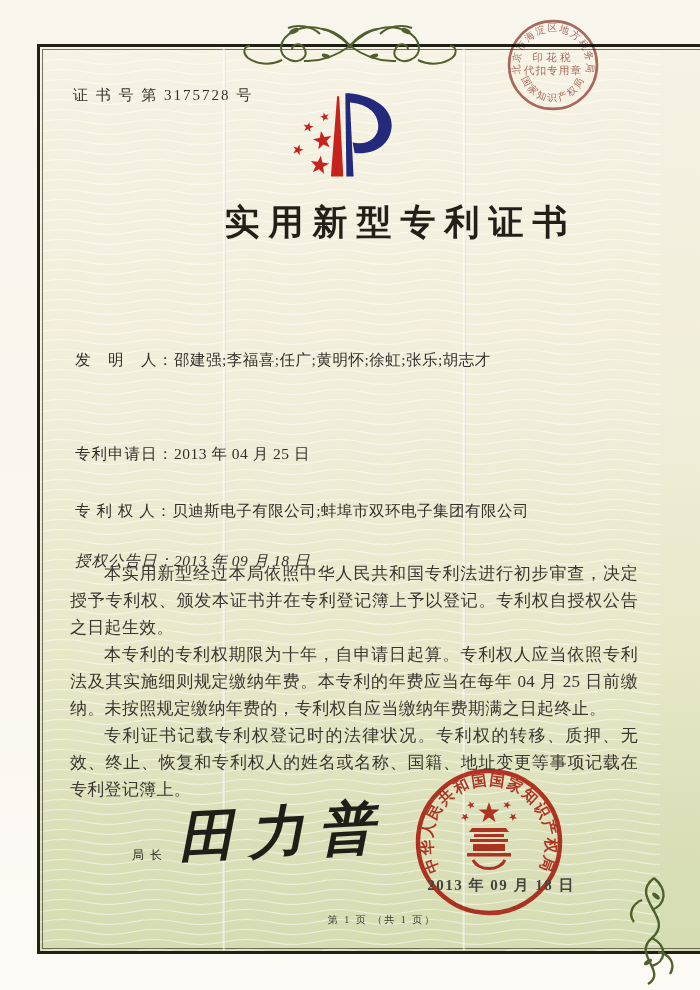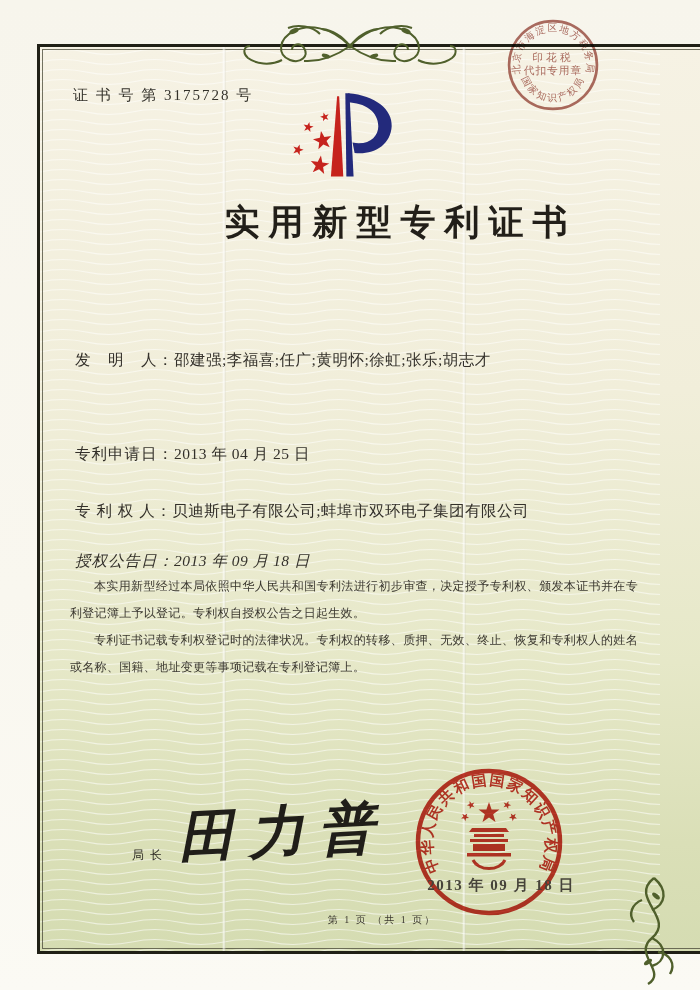--- a/index.html
+++ b/index.html
@@ -30,22 +30,22 @@
   .title { position:absolute; left:0; right:0; top:152px; z-index:2;
     text-align:center; font-size:35px; font-weight:bold; color:#221f19;
     letter-spacing:9px; text-indent:9px;padding-left:28px; }
 
   .field-row { position:absolute; left:35px; z-index:2; font-size:15.5px;
     color:#33302a; letter-spacing:.5px; white-space:nowrap; }
   .field-row .lbl { letter-spacing:1px; }
   .fr0 { top:245px; } .fr1 { top:303px; } .fr2 { top:354px; }
   .fr3 { top:388px;margin-top:9px; } .fr4 { top:454px; } .fr5 { top:504px;font-style:italic; }
 
-  .body-text { position:absolute; left:30px; top:526px; width:568px; z-index:2;
-    font-size:12px; line-height:27px; color:#3a372f; text-align:justify; letter-spacing:.3px; }
+  .body-text { position:absolute; left:30px; top:513px; width:568px; z-index:2;
+    font-size:17px; line-height:27px; color:#3a372f; text-align:justify; letter-spacing:.3px; }
   .body-text p { text-indent:2em; }
 
   .sig-label { position:absolute; left:92px; top:800px; z-index:2;
     font-size:12px; color:#2e2c25; letter-spacing:6px; }
   .sig-name { position:absolute; left:138px; top:748px; z-index:2;
     font-size:56px; font-weight:bold; font-style:italic; color:#201e19;
     letter-spacing:14px; transform:rotate(-3deg);
     font-family:"DejaVu Serif","Liberation Serif",cursive; }
 
   .big-seal { position:absolute; left:374px; top:720px; z-index:3;
@@ -110,20 +110,21 @@
     </div>
     <div class="field-row fr4">
       <span class="lbl">专 利 权 人：</span><span class="val">贝迪斯电子有限公司;蚌埠市双环电子集团有限公司</span>
     </div>
     <div class="field-row fr5">
       <span class="lbl">授权公告日：</span><span class="val">2013 年 09 月 18 日</span>
     </div>
 
     <div class="body-text">
       <p>本实用新型经过本局依照中华人民共和国专利法进行初步审查，决定授予专利权、颁发本证书并在专利登记簿上予以登记。专利权自授权公告之日起生效。</p>
+      <p>本专利的专利权期限为十年，自申请日起算。专利权人应当依照专利法及其实施细则规定缴纳年费。本专利的年费应当在每年 04 月 25 日前缴纳。未按照规定缴纳年费的，专利权自应当缴纳年费期满之日起终止。</p>
       <p>专利证书记载专利权登记时的法律状况。专利权的转移、质押、无效、终止、恢复和专利权人的姓名或名称、国籍、地址变更等事项记载在专利登记簿上。</p>
     </div>
 
     <div class="sig-label">局长</div>
     <div class="sig-name">田力普</div>
 
     <svg class="big-seal" width="150" height="150" viewBox="0 0 150 150" aria-hidden="true">
       <g fill="none" stroke="#c42a1e">
         <circle cx="75" cy="75" r="71" stroke-width="4.5"></circle>
       </g>

